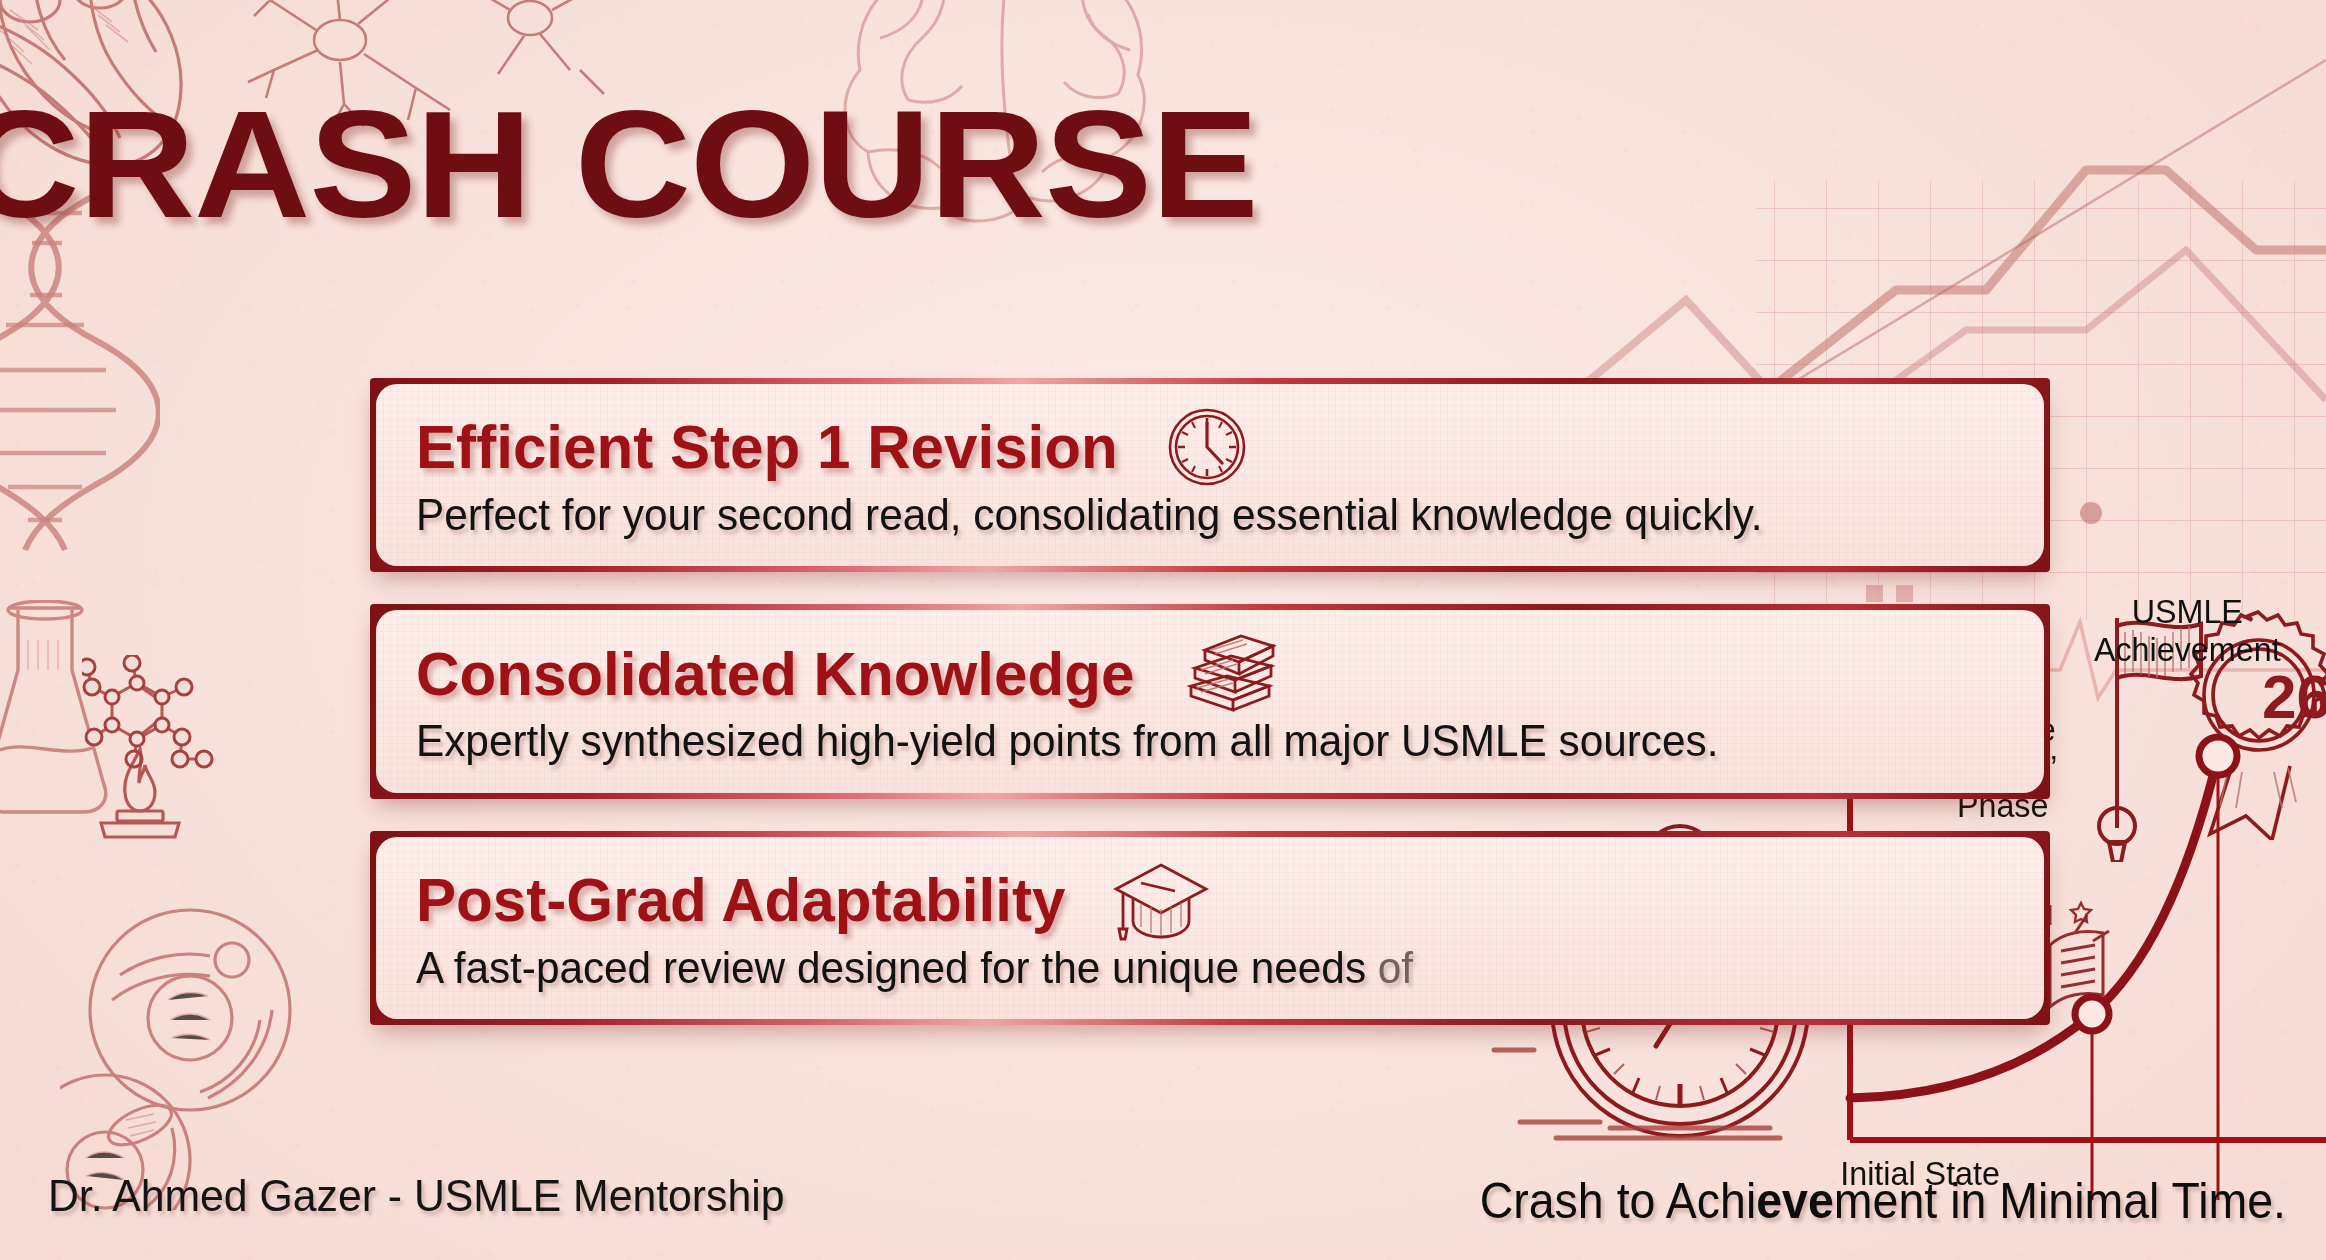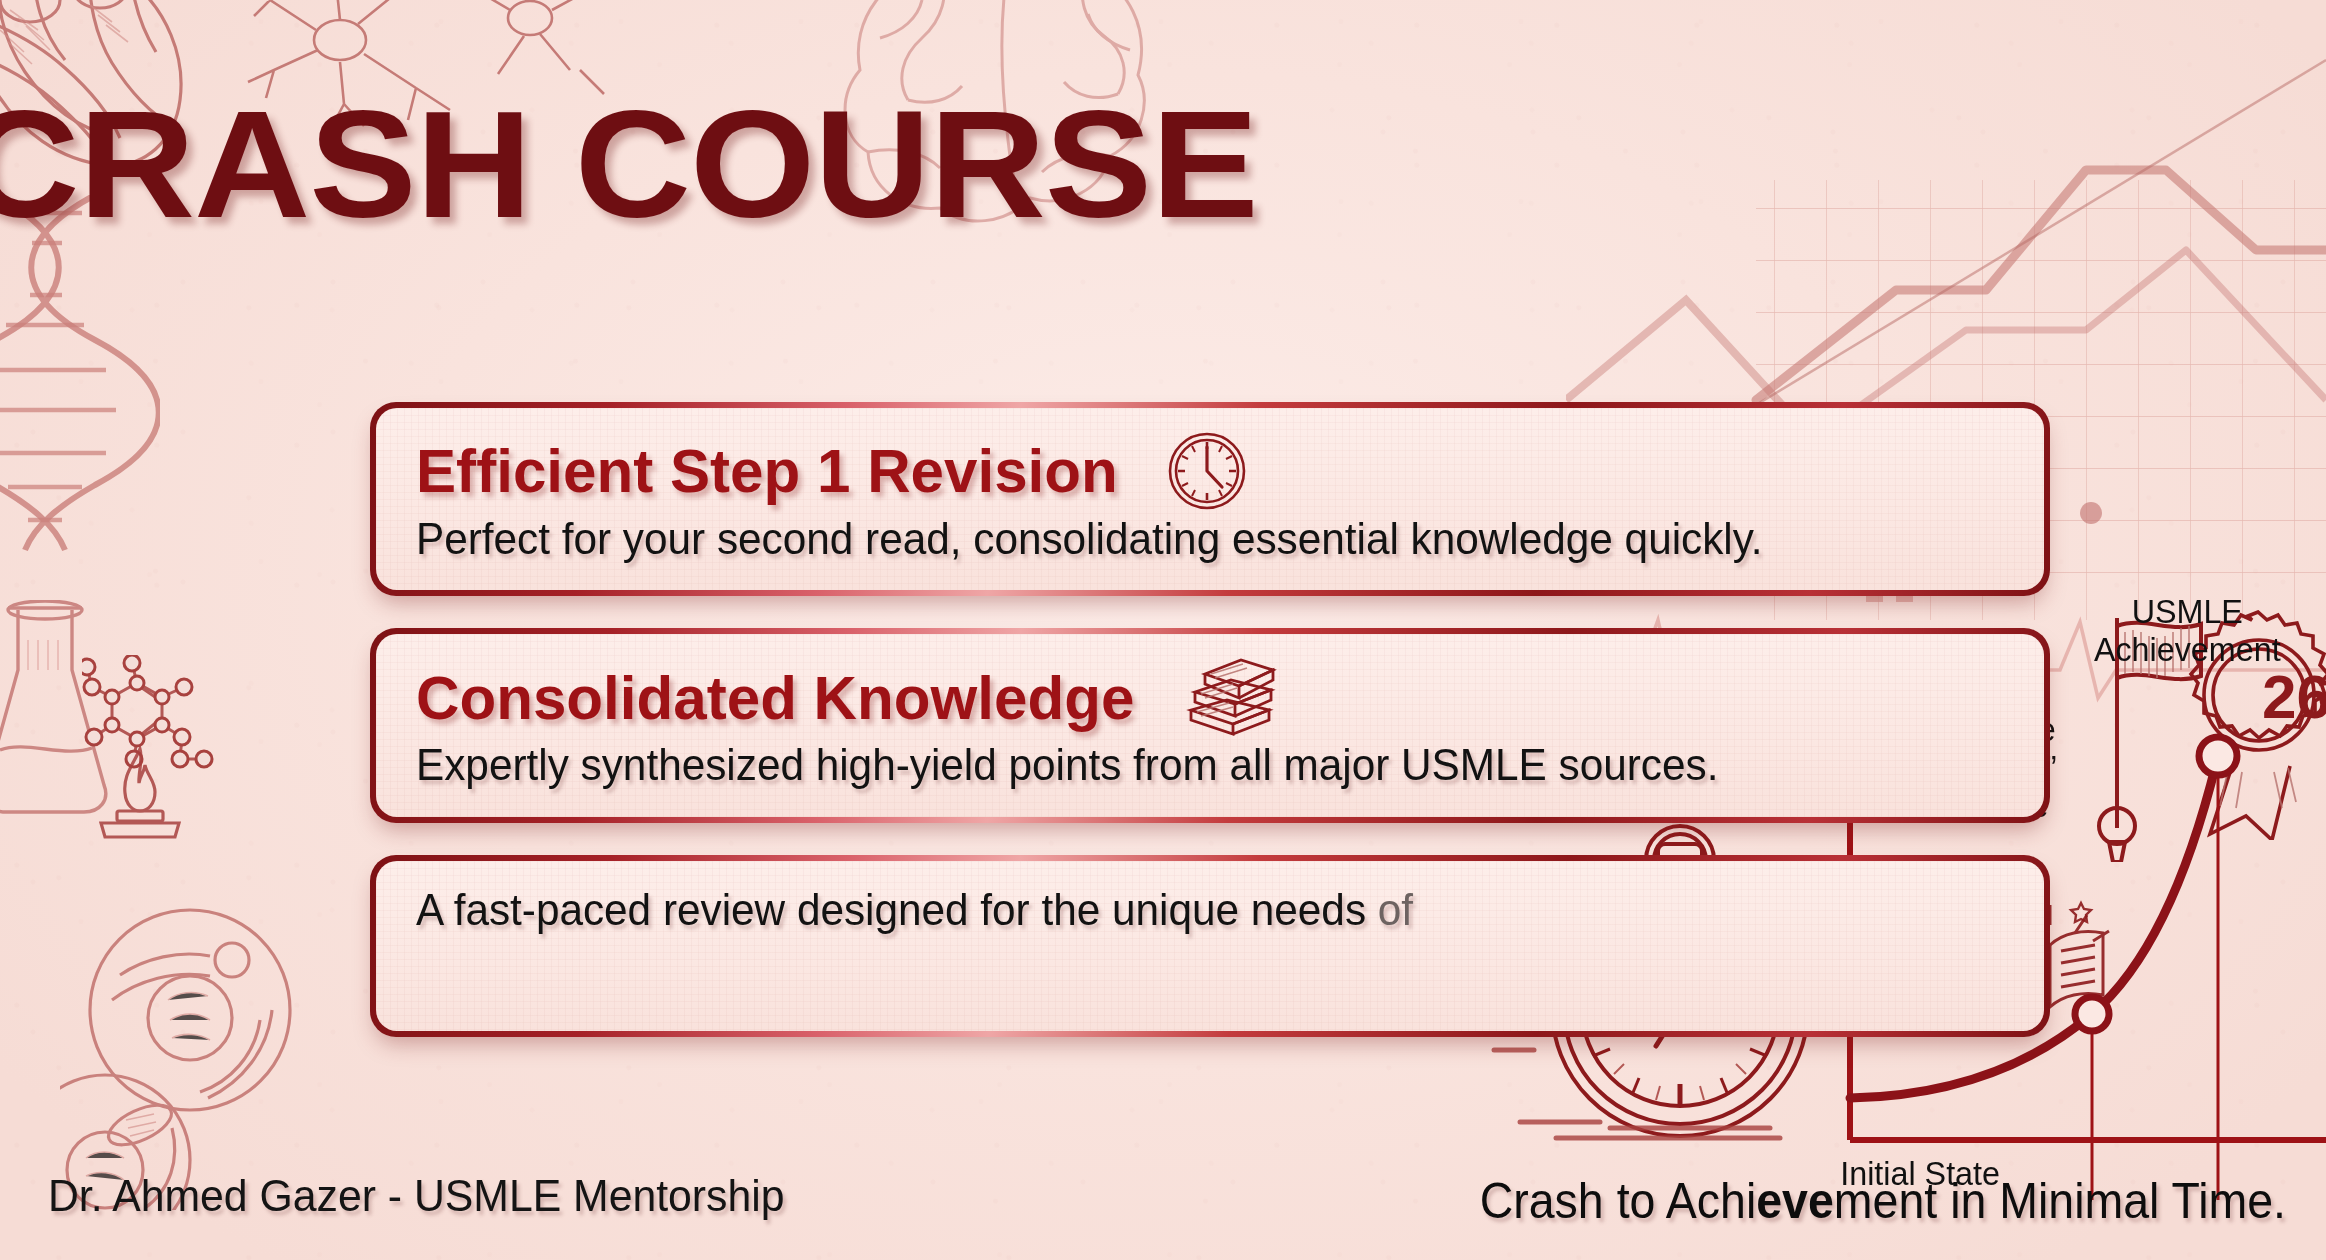--- a/index.html
+++ b/index.html
@@ -46,26 +46,25 @@
     transform:scaleX(1.06);
     text-shadow:6px 7px 7px rgba(110,20,20,.30);
     line-height:1.0;
     display:inline-block;
   }
 
   
   .cards { position:absolute; left:370px; top:378px; width:1680px; z-index:7; }
   .card {
     position:relative;
-    border-radius:26px;
+    border-radius:4px;
     padding:6px;
     margin-bottom:32px;
     background:linear-gradient(100deg,#7d1114 0%,#a52127 14%,#d9616a 28%,#efa6a6 38%,#c33b3d 52%,#8d171a 70%,#b83036 86%,#7d1114 100%);
     box-shadow:0 12px 22px -6px rgba(120,25,25,.35);
-    margin-top:24px;
   }
   .card-inner {
     border-radius:21px;
     background:linear-gradient(180deg,#fdeeea 0%,#fbe7e2 60%,#f9e2dc 100%);
     padding:22px 40px 26px 40px;
     min-height:170px;
     position:relative;
     overflow:hidden;
   }
   .card-inner::before{
@@ -417,20 +416,37 @@
         </div>
       </div>
       <div class="card-desc">
         <span>Expertly synthesized high-yield points from all major USMLE sources.</span><span class="faded"></span>
       </div>
     </div>
   </div>
 
   <div class="card">
     <div class="card-inner">
+      <div class="card-head">
+        <div class="card-title">Post-Grad Adaptability</div>
+        <div class="card-icon">
+          <svg width="100" height="82" viewBox="0 0 100 82">
+            <g fill="none" stroke="#8d1a1c" stroke-width="2.8">
+              <path d="M50 6 L95 30 L50 54 L5 30 Z"></path>
+              <path d="M22 40 L22 62 C22 72 36 78 50 78 C64 78 78 72 78 62 L78 40"></path>
+              <path d="M12 35 L12 70"></path>
+              <path d="M8 70 L16 70 L14 80 L10 80 Z"></path>
+              <path d="M30 24 L64 32"></path>
+            </g>
+            <g stroke="#b7736f" stroke-width="1.5" opacity=".8">
+              <path d="M30 44 L30 68 M40 48 L40 74 M50 50 L50 76 M60 48 L60 74 M70 44 L70 68"></path>
+            </g>
+          </svg>
+        </div>
+      </div>
       <div class="card-desc">
         <span>A fast-paced review designed for the unique needs </span><span class="faded">of</span>
       </div>
     </div>
   </div>
 
 </div>
 
 <div class="stopwatch">
   <svg width="370" height="390" viewBox="0 0 370 390">

